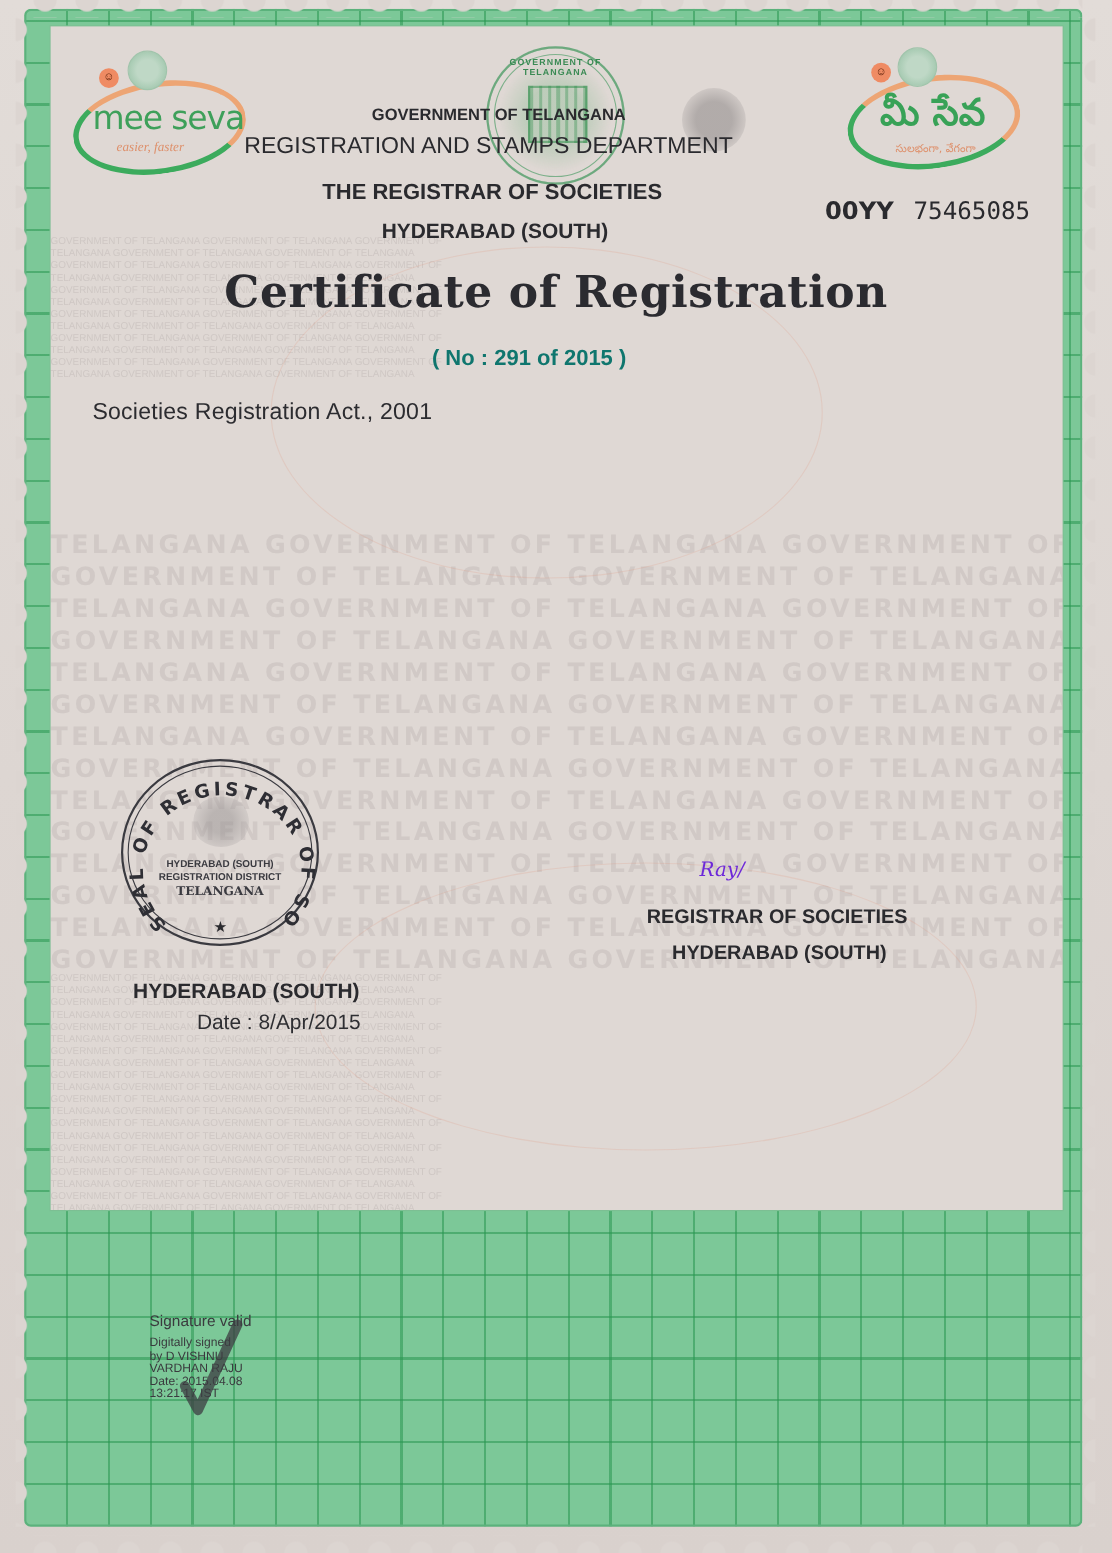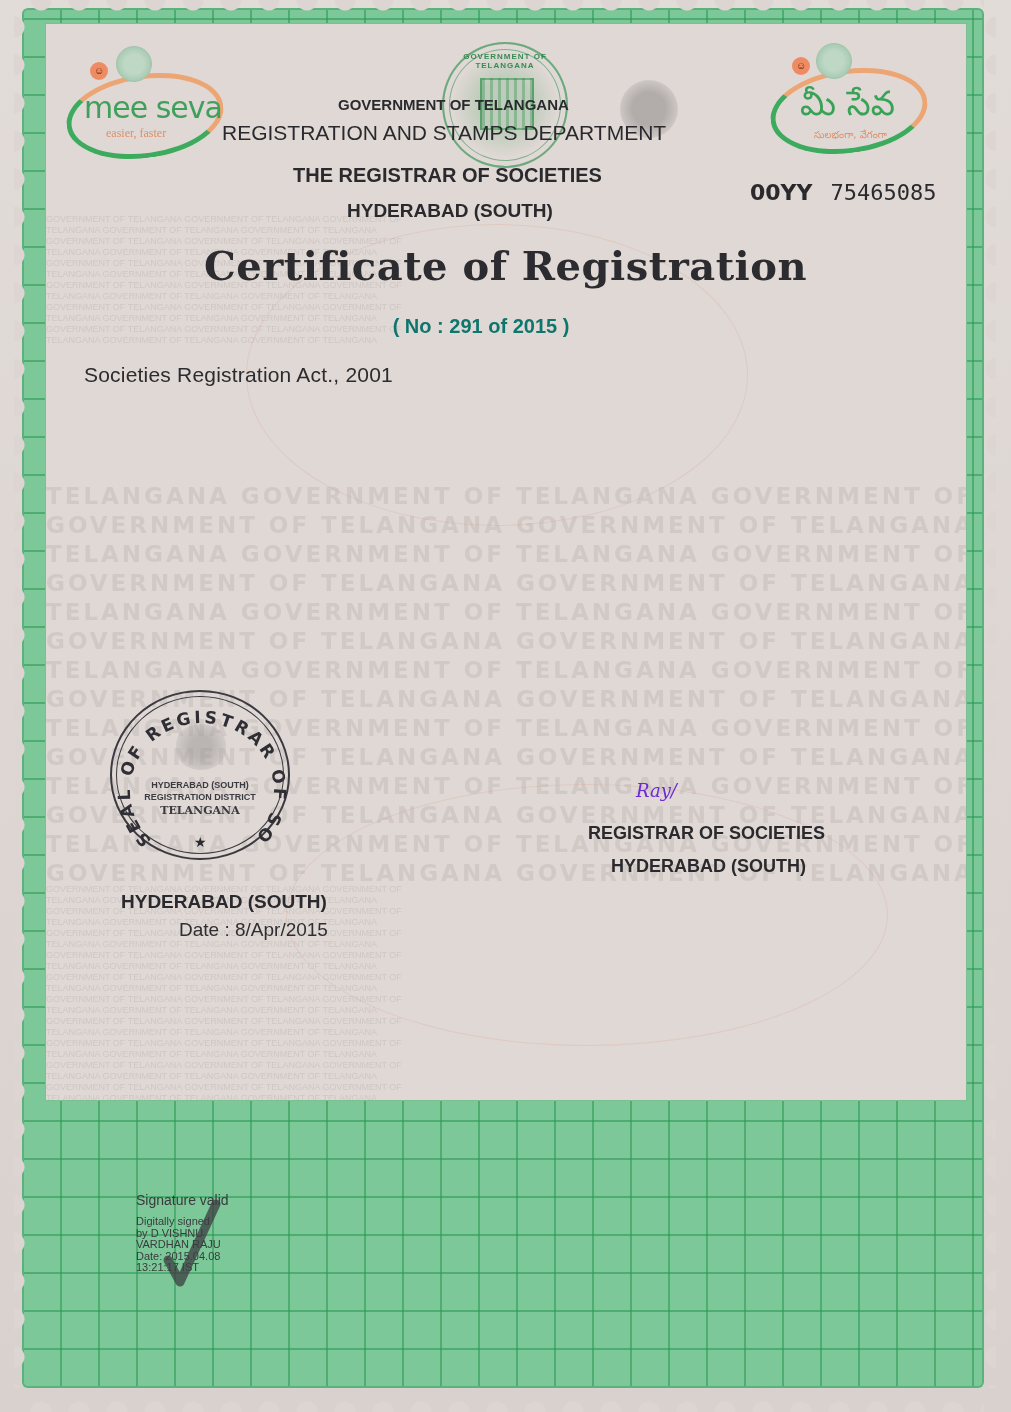--- a/index.html
+++ b/index.html
@@ -79,25 +79,25 @@
     position: absolute; width: 34px; height: 34px; border-radius: 50%;
     background: radial-gradient(circle, #bfd8c6 40%, #a8cbb3 70%, #c9dccf 100%);
     border: 1px solid #a0c4ab;
   }
   .brand-en {
     position: absolute; left: 18px; top: 30px; font-size: 30px; color: #3ea05a;
     font-family: "DejaVu Sans", sans-serif; letter-spacing: -1px;
   }
   .tag-en {
     position: absolute; left: 40px; top: 66px; font-size: 12px; color: #de8f6a;
-    font-family: "Liberation Serif", serif; 
+    font-family: "Liberation Serif", serif; font-style: italic;
   }
   .logo-right { position: absolute; left: 770px; top: 55px; width: 172px; height: 100px; }
   .brand-te {
-    position: absolute; left: 30px; top: 28px; font-size: 34px; color: #38a257; font-weight: normal;
+    position: absolute; left: 30px; top: 28px; font-size: 34px; color: #38a257; font-weight: bold;
     font-family: "DejaVu Sans", sans-serif;
   }
   .tag-te {
     position: absolute; left: 44px; top: 74px; font-size: 10px; color: #de8f6a;
     font-family: "DejaVu Sans", sans-serif;
   }
   .seal-top {
     position: absolute; left: 442px; top: 42px; width: 122px; height: 122px; border-radius: 50%;
     border: 2px solid rgba(60,150,90,0.7);
     box-shadow: inset 0 0 0 5px rgba(223,216,212,1), inset 0 0 0 6px rgba(60,150,90,0.6);

